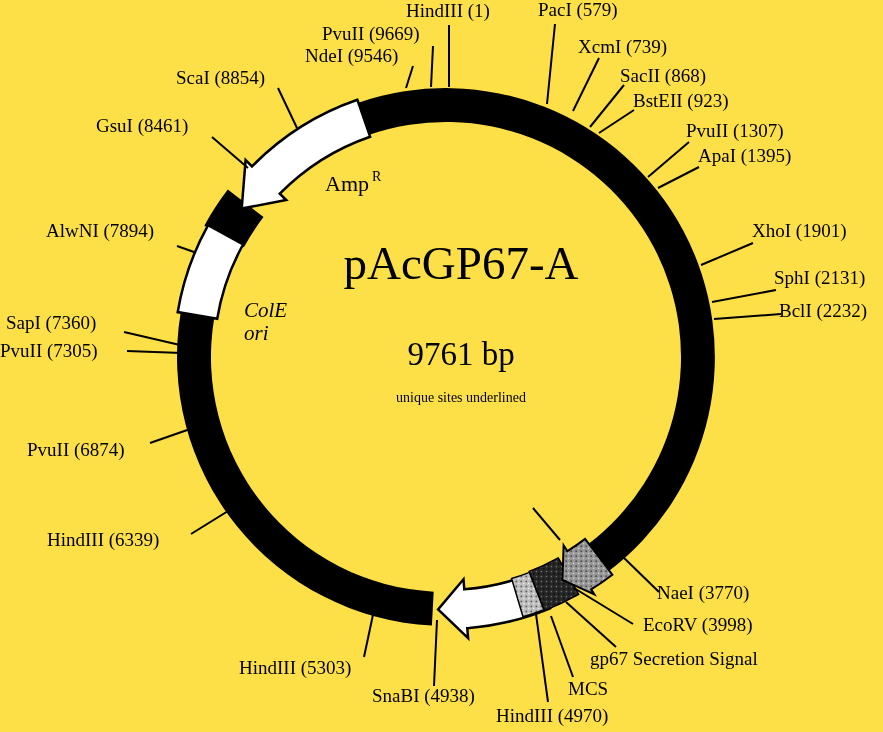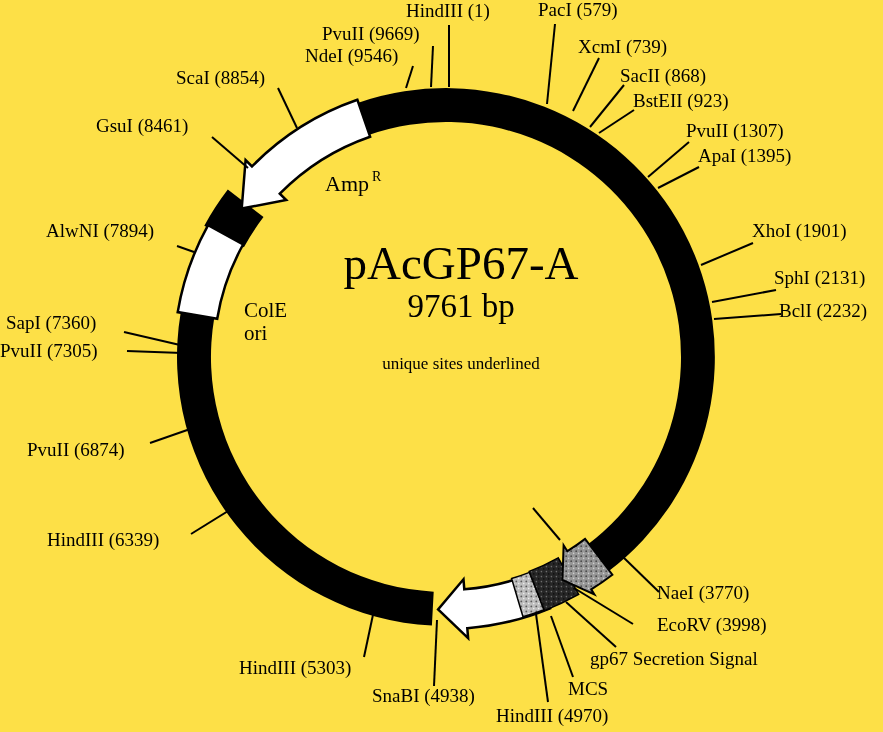--- a/index.html
+++ b/index.html
@@ -4,25 +4,25 @@
 <style>
   html,body{margin:0;padding:0;background:#ffffff;}
   body{width:883px;height:732px;font-family:"Liberation Serif","DejaVu Serif",serif;color:#000;}
   .map{position:relative;width:883px;height:732px;overflow:hidden;background:#fde047;}
   .map svg{position:absolute;left:0;top:0;}
   .site{position:absolute;font-size:19px;line-height:20px;white-space:nowrap;}
   .u{text-decoration-thickness:1.6px;text-underline-offset:3px;}
   .b{font-weight:normal;}
   .center-block{position:absolute;left:296px;top:238px;width:330px;text-align:center;}
   .title{font-size:47px;line-height:50px;}
-  .bp{font-size:33px;line-height:36px;}
-  .note{font-size:17px;line-height:22px;margin-top:29px;}
+  .bp{font-size:33px;line-height:36px;margin-top:48px;}
+  .note{font-size:14px;line-height:22px;margin-top:15px;}
   .amp{position:absolute;left:325px;top:171px;font-size:22px;white-space:nowrap;}
   .amp sup{font-size:14px;position:relative;top:-2px;margin-left:3px;}
-  .inner-label{position:absolute;font-size:21px;line-height:23px;white-space:nowrap;}
+  .inner-label{position:absolute;font-size:21px;line-height:23px;white-space:nowrap;font-style:italic;}
 </style>
 </head>
 <body>
 
 <div class="map">
 
   <svg id="map-svg" width="883" height="732" viewBox="0 0 883 732">
     <defs>
       <pattern id="stipMed" width="5" height="5" patternUnits="userSpaceOnUse">
         <rect width="5" height="5" fill="#969696"></rect>
@@ -82,21 +82,21 @@
   <div class="site u" style="left:538px;top:0px">PacI (579)</div>
   <div class="site u" style="left:578px;top:37px">XcmI (739)</div>
   <div class="site u" style="left:620px;top:66px">SacII (868)</div>
   <div class="site u" style="left:633px;top:91px">BstEII (923)</div>
   <div class="site" style="left:686px;top:121px">PvuII (1307)</div>
   <div class="site u" style="left:698px;top:146px">ApaI (1395)</div>
   <div class="site u" style="left:752px;top:221px">XhoI (1901)</div>
   <div class="site u" style="left:774px;top:268px">SphI (2131)</div>
   <div class="site u" style="left:779px;top:301px">BclI (2232)</div>
   <div class="site u" style="left:657px;top:583px">NaeI (3770)</div>
-  <div class="site u" style="left:657px;top:615px">EcoRV (3998)</div>
+  <div class="site u" style="left:643px;top:615px">EcoRV (3998)</div>
   <div class="site" style="left:496px;top:706px">HindIII (4970)</div>
   <div class="site u" style="left:372px;top:686px">SnaBI (4938)</div>
   <div class="site" style="left:239px;top:658px">HindIII (5303)</div>
   <div class="site" style="left:47px;top:530px">HindIII (6339)</div>
   <div class="site" style="left:27px;top:440px">PvuII (6874)</div>
   <div class="site" style="left:0px;top:341px">PvuII (7305)</div>
   <div class="site u" style="left:6px;top:313px">SapI (7360)</div>
   <div class="site u" style="left:46px;top:221px">AlwNI (7894)</div>
   <div class="site u" style="left:96px;top:116px">GsuI (8461)</div>
   <div class="site u" style="left:176px;top:68px">ScaI (8854)</div>

